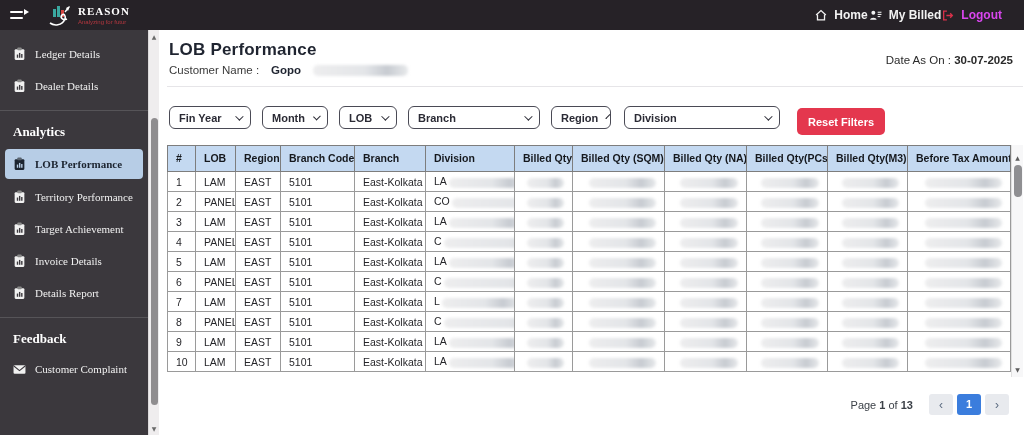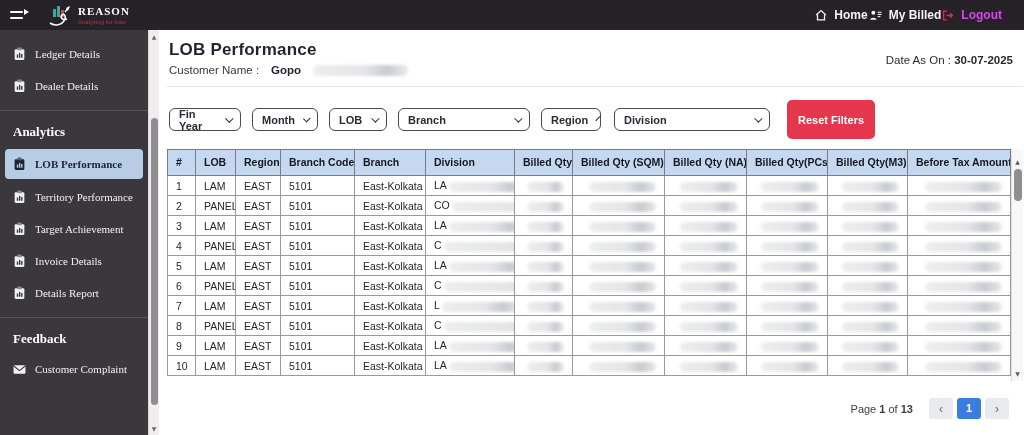--- a/index.html
+++ b/index.html
@@ -46,23 +46,23 @@
   .subtitle { font-size:11.5px; color:#3a3a3a; margin-top:4px; display:flex; align-items:center; gap:12px; }
   .subtitle b { color:#1f2430; }
   .date-line { font-size:11.5px; color:#2a2a2a; margin-top:14px; white-space:nowrap; }
   .date-line b { font-weight:bold; }
   .divider { border-bottom:1px solid #e6e5e8; margin:10px 0 0 0; }
 
   
   .filters { display:flex; align-items:center; gap:11px; margin:13px 0 0 2px; }
   .dd { border:1.5px solid #4a4a55; border-radius:6px; height:23px; display:flex; align-items:center; justify-content:space-between; padding:0 9px; font-size:11px; font-weight:bold; color:#2b2b35; cursor:pointer; background:#fff; }
   .chev { width:6px; height:6px; border-right:1.6px solid #2b2b35; border-bottom:1.6px solid #2b2b35; transform:rotate(45deg) translateY(-2px); margin-left:8px; }
-  .dd-finyear { width:72px; } .dd-month { width:66px; } .dd-lob { width:58px; }
+  .dd-finyear { width:82px; } .dd-month { width:66px; } .dd-lob { width:58px; }
   .dd-branch { width:132px; } .dd-region { width:60px; } .dd-division { width:156px; margin-left:2px; }
-  .btn-reset { background:#e4374e; color:#fff; border:none; border-radius:5px; height:39px; padding:0 11px; font-size:11px; font-weight:bold; margin-left:6px; cursor:pointer; font-family:"Liberation Sans",sans-serif; }
+  .btn-reset { background:#e4374e; color:#fff; border:none; border-radius:5px; height:27px; padding:0 11px; font-size:11px; font-weight:bold; margin-left:6px; cursor:pointer; font-family:"Liberation Sans",sans-serif;margin-top:8px; }
 
   
   .table-wrap { position:relative; margin-top:10px; width:856px; height:232px; overflow:hidden; }
   table { border-collapse:collapse; table-layout:fixed; width:843px; }
   th { background:#c4d9f1; font-size:10.5px; font-weight:bold; color:#15181d; text-align:left; padding:6px 8px 7px 8px; border:1px solid #7d7d7d; white-space:nowrap; overflow:hidden; }
   td { font-size:10.5px; color:#26262a; padding:3px 8px; border:1px solid #9a9a9a; height:20px; white-space:nowrap; overflow:hidden; }
   td.num { text-align:right; }
   .redact { display:inline-block; height:10px; border-radius:5px; vertical-align:middle;
             background:linear-gradient(90deg,#ededee 0%,#e3e5e8 55%,#c7cbd1 78%,#e7e9eb 100%);
             filter:blur(1.5px); }

